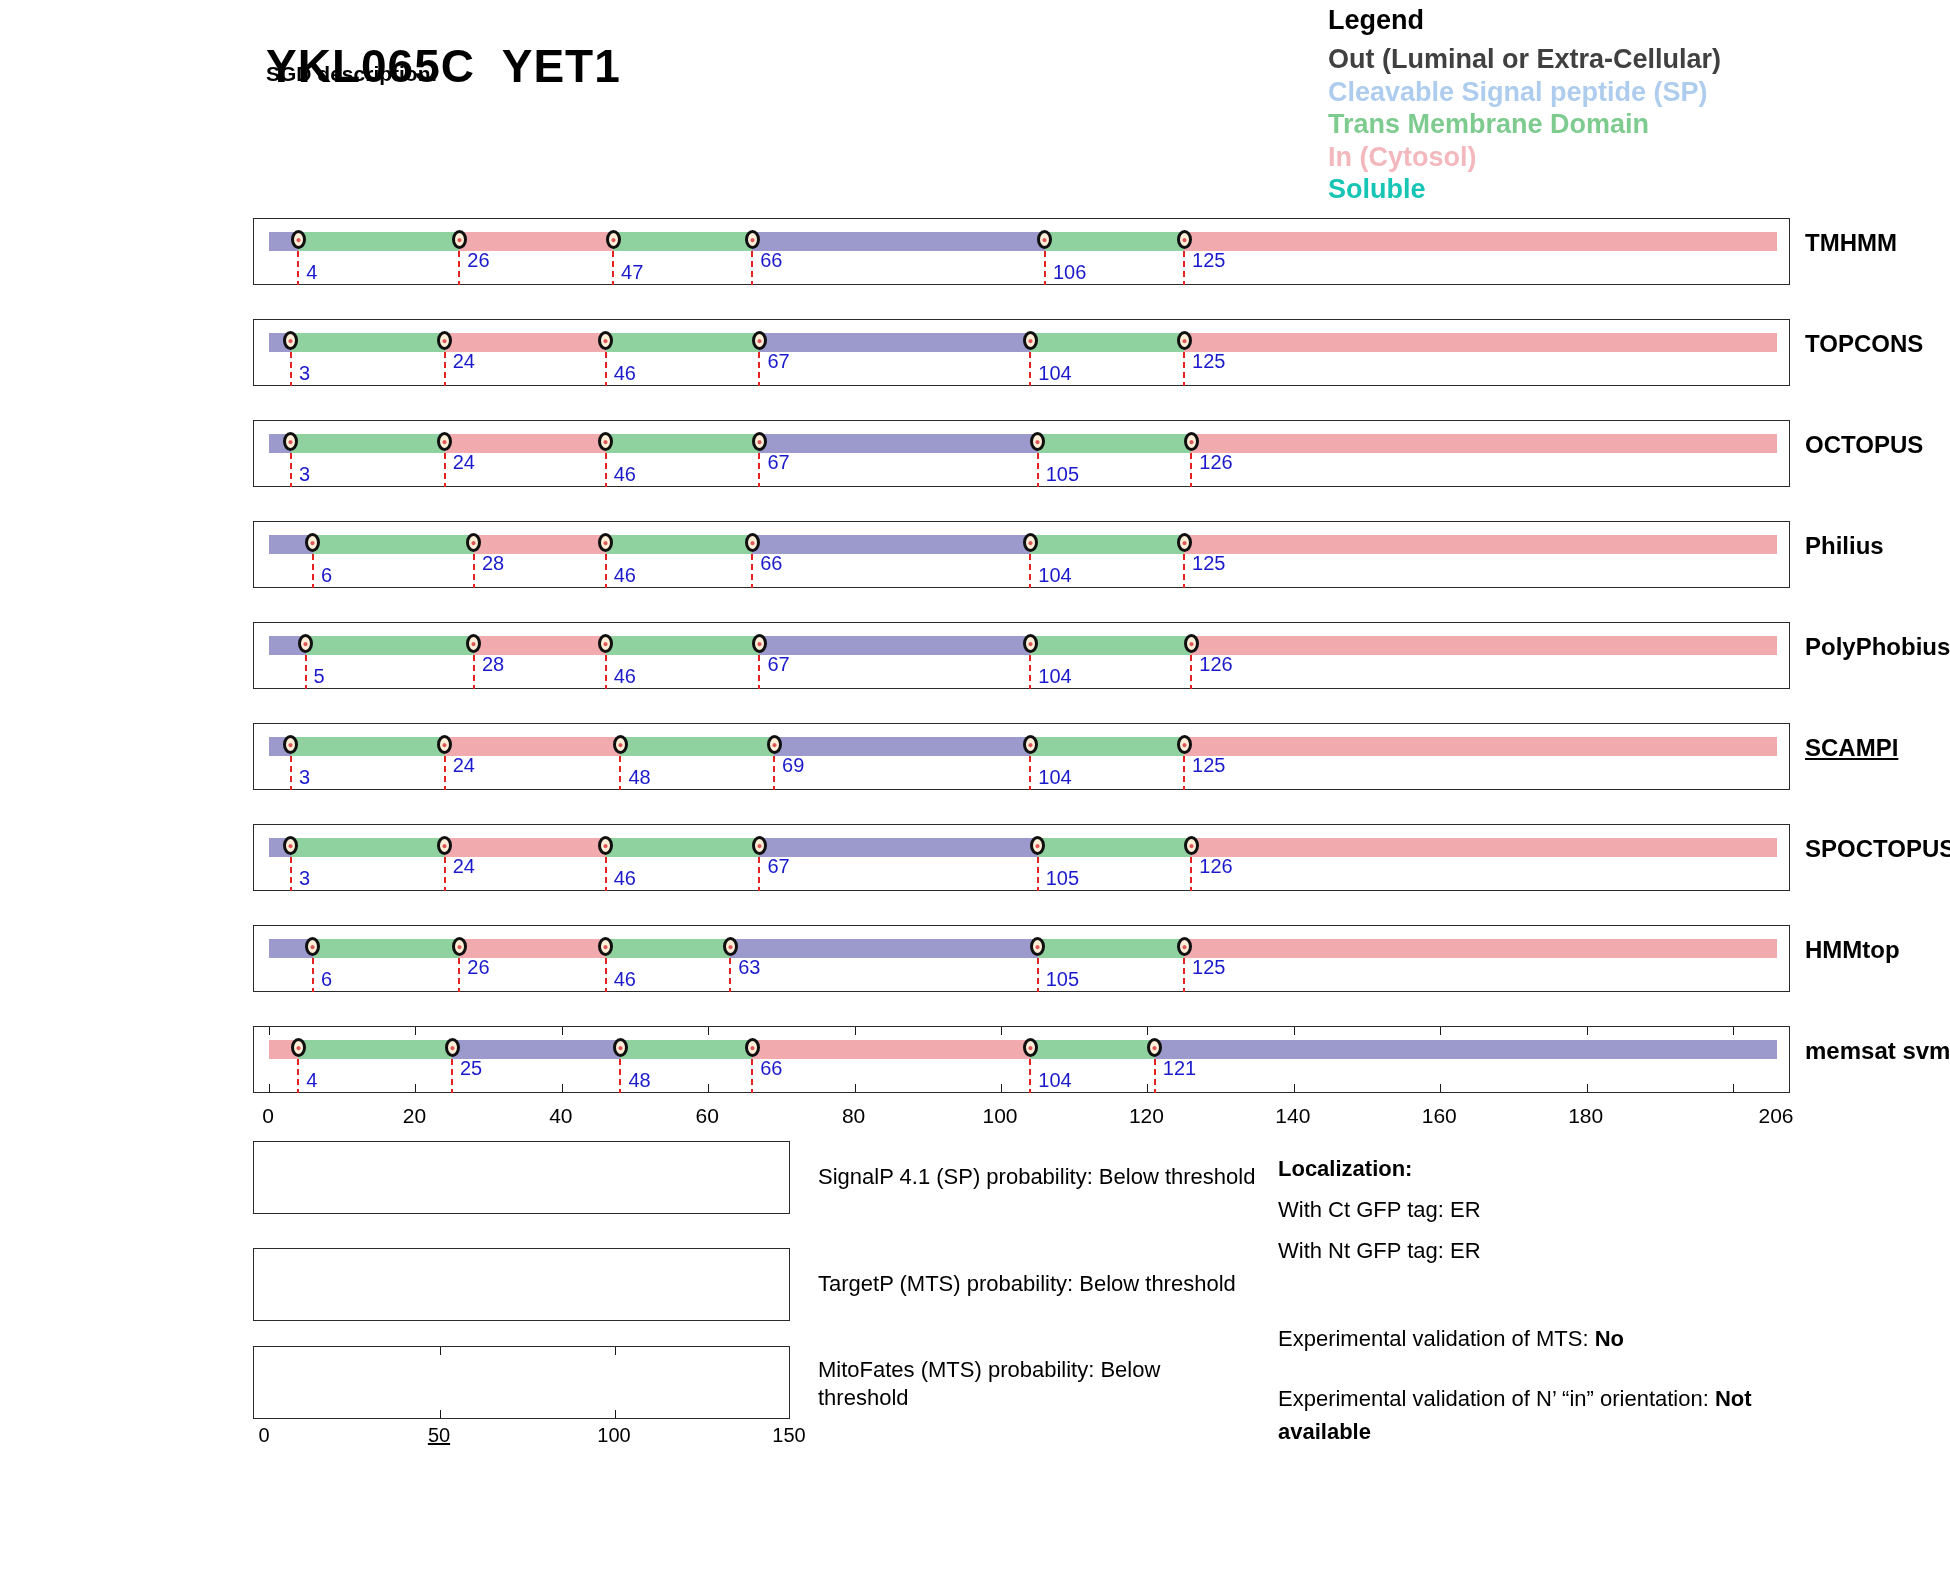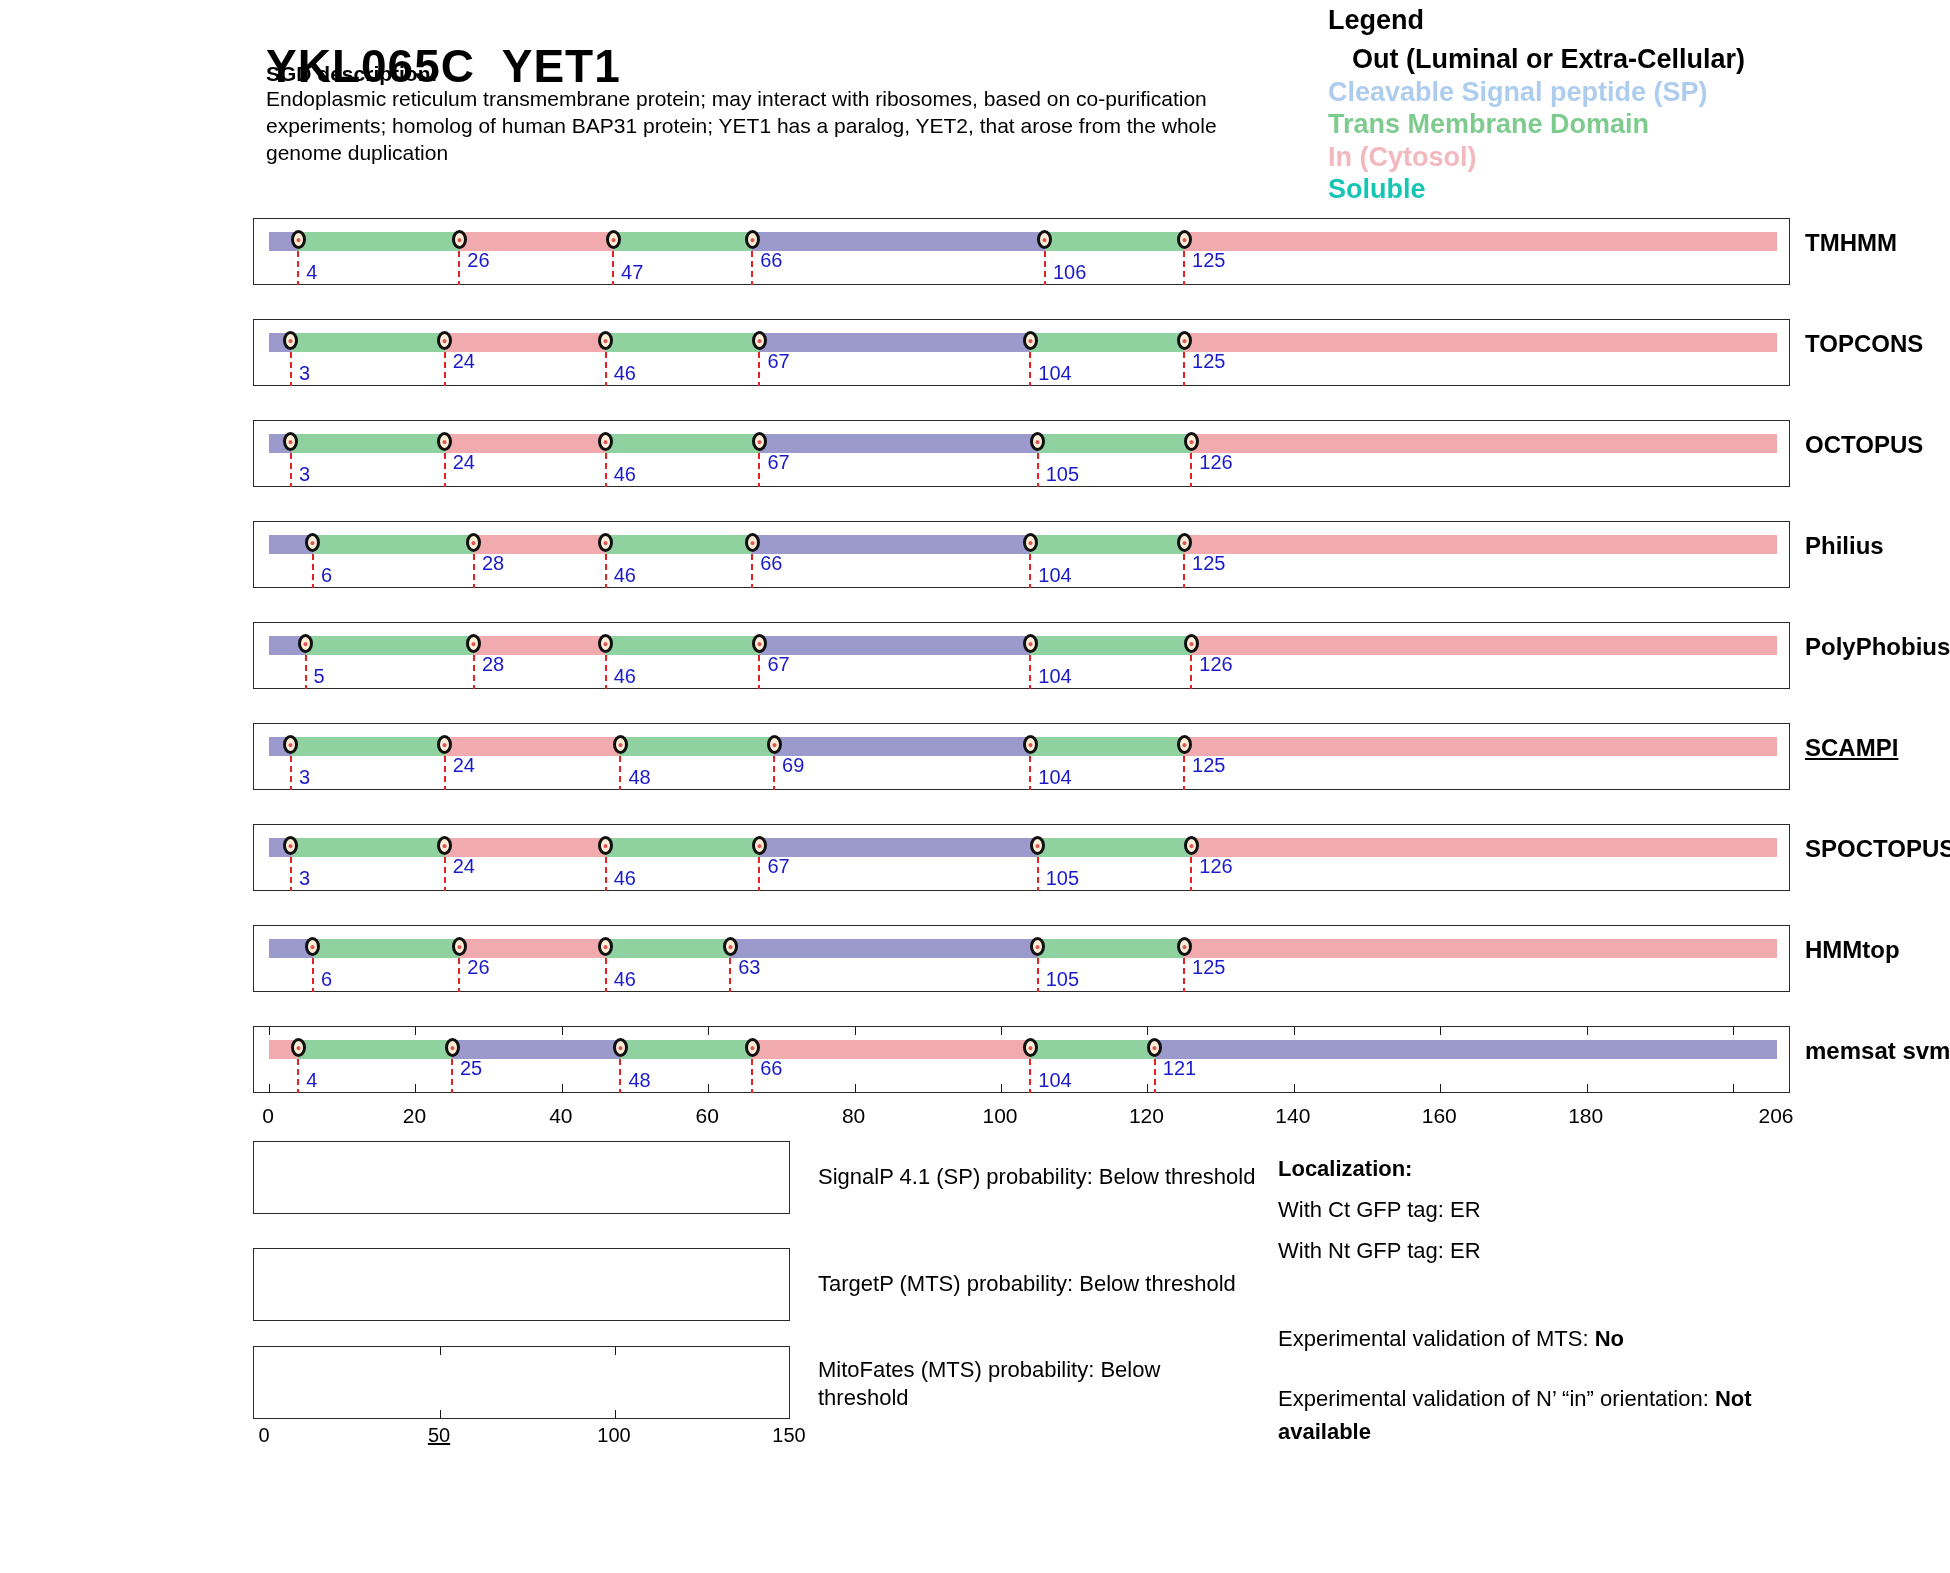--- a/index.html
+++ b/index.html
@@ -39,26 +39,25 @@
   .ann{position:absolute;left:1278px;font-size:22px;line-height:33px;}
   .bold{font-weight:bold;}
 </style>
 </head>
 <body>
 
 <div class="page">
 
   <h1 class="title">YKL065C  YET1</h1>
   <div class="sgd-label">SGD description:</div>
-  <p class="sgd-desc">Endoplasmic reticulum transmembrane protein; may interact with ribosomes, based on co-purification experiments; homolog of human BAP31 protein; YET1 has a paralog, YET2, that arose from the whole genome duplication</p>
 
   <div class="legend">
     <div class="legend-title">Legend</div>
     <div id="legend-items">
-        <div class="legend-item" style="color: #000000; margin-left: 24px;">Out (Luminal or Extra-Cellular)</div>
+        <div class="legend-item" style="color: #404040;">Out (Luminal or Extra-Cellular)</div>
         <div class="legend-item" style="color: rgb(174, 205, 238);">Cleavable Signal peptide (SP)</div>
         <div class="legend-item" style="color: rgb(126, 203, 143);">Trans Membrane Domain</div>
         <div class="legend-item" style="color: rgb(243, 184, 190);">In (Cytosol)</div>
         <div class="legend-item" style="color: rgb(23, 197, 181);">Soluble</div>
       </div>
   </div>
 
   <div id="tracks">
       <div class="track-box" style="top: 218px;">
         <div class="seg" style="left: 15px; width: 29.2816px; background: rgb(156, 154, 204);"></div>

